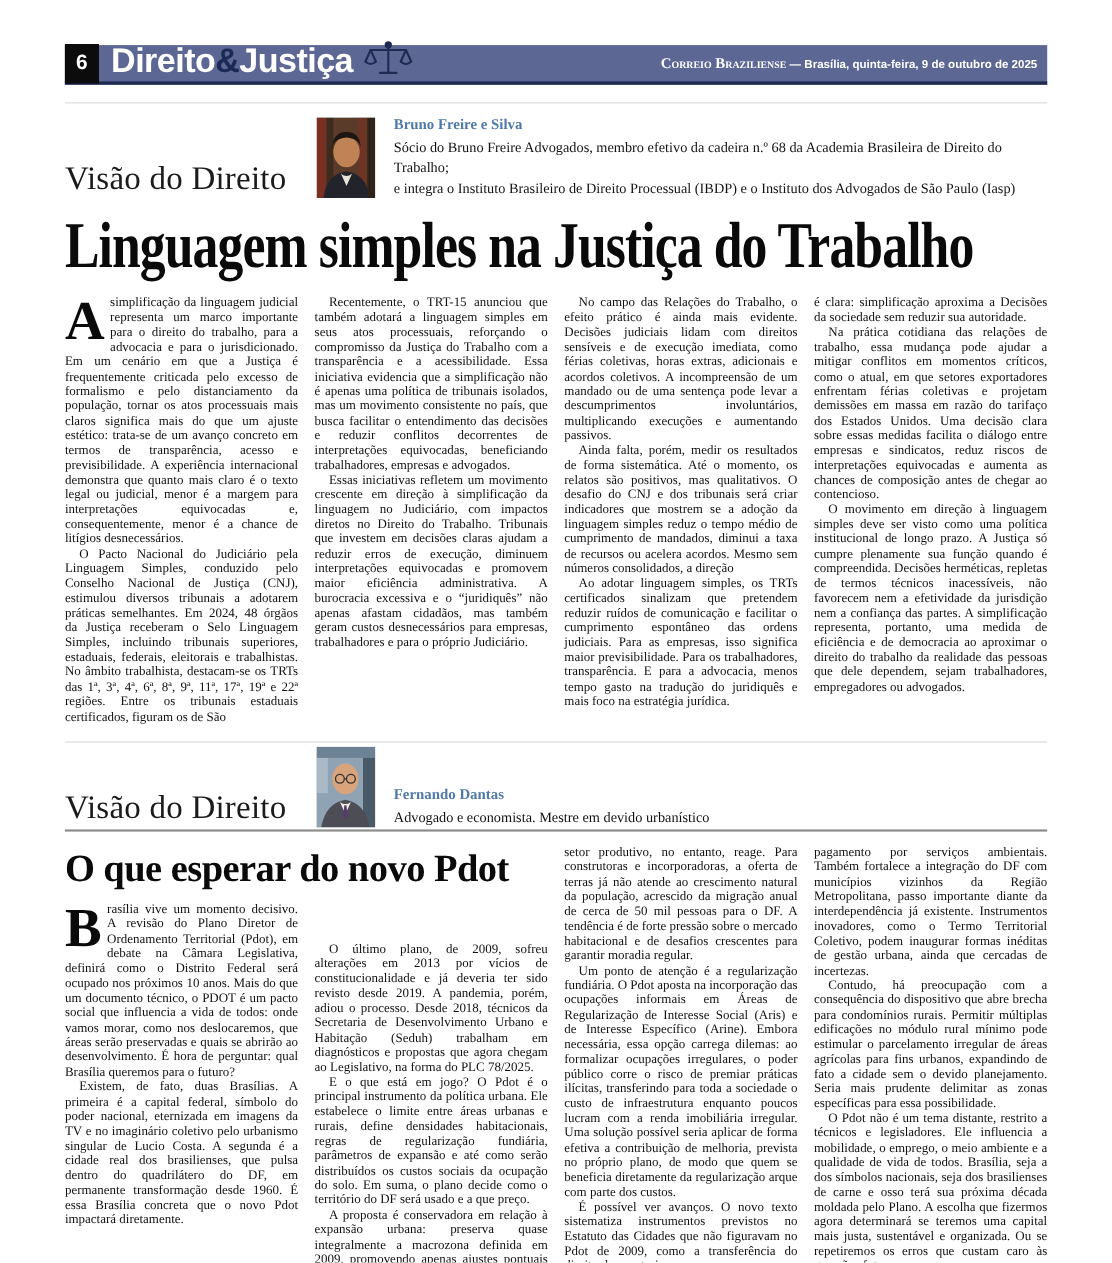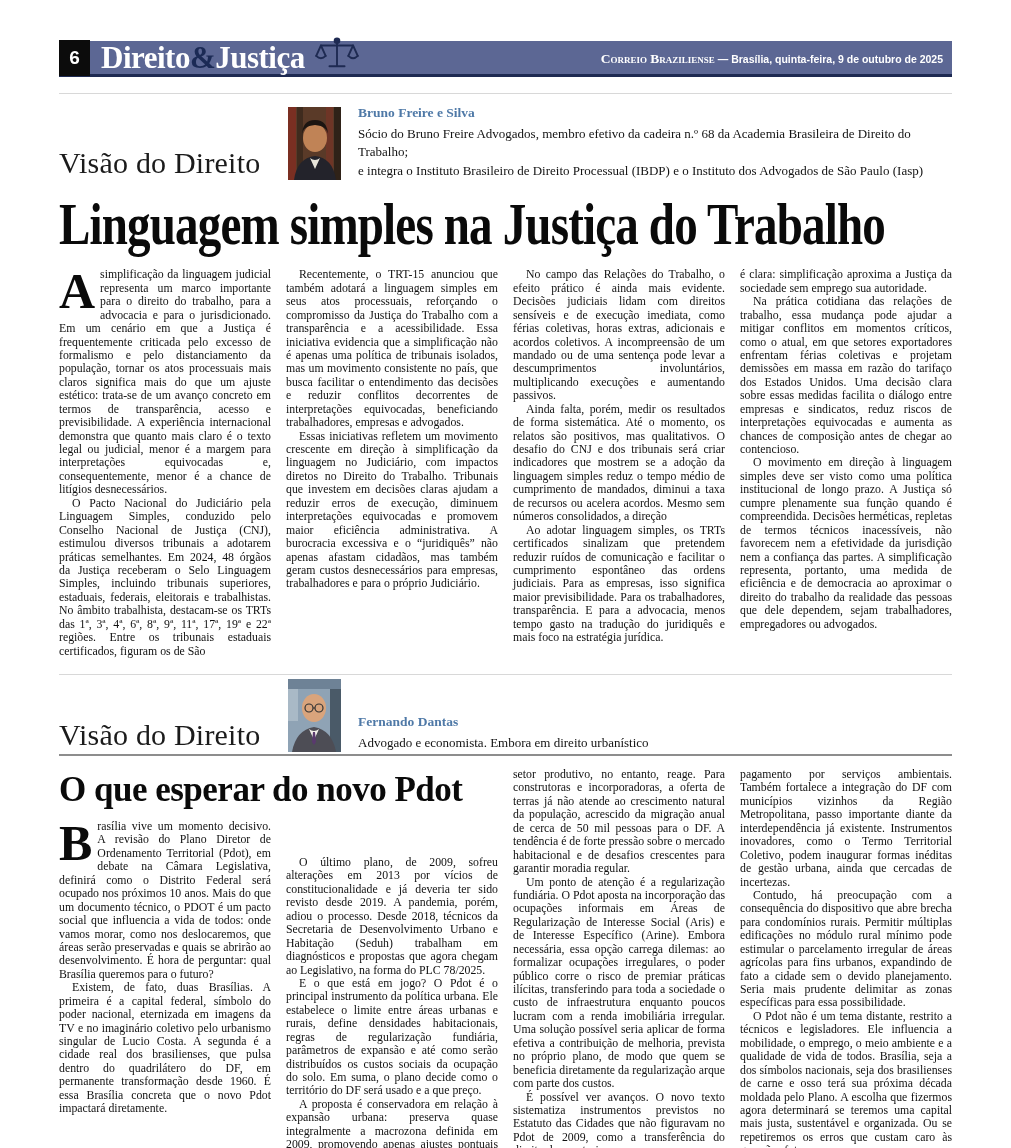--- a/index.html
+++ b/index.html
@@ -4,21 +4,21 @@
 <style>
   * { margin:0; padding:0; box-sizing:border-box; }
   html,body { background:#ffffff; }
   body { width:1011px; height:1148px; font-family:"Liberation Serif","DejaVu Serif",serif; color:#111; }
   .page { width:1011px; height:1148px; padding:41px 59px 8px 59px; overflow:hidden; background:#fff; }
 
   
   .masthead-bar { display:flex; align-items:center; height:36px; background:#5c6794; border-bottom:3px solid #1e2a52; }
   .pagenum-box { width:31px; height:36px; background:#0c0c0c; color:#fff; font-family:"Liberation Sans",sans-serif;
                  font-weight:bold; font-size:19px; display:flex; align-items:center; justify-content:center; }
-  .bar-title { display:flex; align-items:center; margin-left:11px; font-family:Liberation Serif, serif;
+  .bar-title { display:flex; align-items:flex-start; margin-left:11px; font-family:Liberation Sans, sans-serif;
                font-weight:bold; font-size:31px; letter-spacing:-0.5px; line-height:36px; }
   .t-white { color:#ffffff; } .t-navy { color:#1b2a55; }
   .scales { margin-left:9px; align-self:center; }
   .bar-right { margin-left:auto; margin-right:9px; color:#fff; white-space:nowrap; }
   .bar-right .paper { font-family:"Liberation Serif",serif; font-weight:bold; font-variant:small-caps; font-size:13.5px; }
   .bar-right .dateline { font-family:"Liberation Sans",sans-serif; font-weight:bold; font-size:10.5px; }
 
   
   .oped { display:flex; align-items:flex-end; border-top:1px solid #d8d8d8; padding-top:4px; margin-top:16px; }
   .kicker { flex:0 0 229px; font-size:30px; color:#1b1b1b; padding-top:15px; letter-spacing:0.2px; }
@@ -115,21 +115,21 @@
     <div>
       <p class="ind">Recentemente, o TRT-15 anunciou que também adotará a linguagem simples em seus atos processuais, reforçando o compromisso da Justiça do Trabalho com a transparência e a acessibilidade. Essa iniciativa evidencia que a simplificação não é apenas uma política de tribunais isolados, mas um movimento consistente no país, que busca facilitar o entendimento das decisões e reduzir conflitos decorrentes de interpretações equivocadas, beneficiando trabalhadores, empresas e advogados.</p>
       <p class="ind">Essas iniciativas refletem um movimento crescente em direção à simplificação da linguagem no Judiciário, com impactos diretos no Direito do Trabalho. Tribunais que investem em decisões claras ajudam a reduzir erros de execução, diminuem interpretações equivocadas e promovem maior eficiência administrativa. A burocracia excessiva e o “juridiquês” não apenas afastam cidadãos, mas também geram custos desnecessários para empresas, trabalhadores e para o próprio Judiciário.</p>
     </div>
     <div>
       <p class="ind">No campo das Relações do Trabalho, o efeito prático é ainda mais evidente. Decisões judiciais lidam com direitos sensíveis e de execução imediata, como férias coletivas, horas extras, adicionais e acordos coletivos. A incompreensão de um mandado ou de uma sentença pode levar a descumprimentos involuntários, multiplicando execuções e aumentando passivos.</p>
       <p class="ind">Ainda falta, porém, medir os resultados de forma sistemática. Até o momento, os relatos são positivos, mas qualitativos. O desafio do CNJ e dos tribunais será criar indicadores que mostrem se a adoção da linguagem simples reduz o tempo médio de cumprimento de mandados, diminui a taxa de recursos ou acelera acordos. Mesmo sem números consolidados, a direção</p>
       <p class="ind">Ao adotar linguagem simples, os TRTs certificados sinalizam que pretendem reduzir ruídos de comunicação e facilitar o cumprimento espontâneo das ordens judiciais. Para as empresas, isso significa maior previsibilidade. Para os trabalhadores, transparência. E para a advocacia, menos tempo gasto na tradução do juridiquês e mais foco na estratégia jurídica.</p>
     </div>
     <div>
-      <p class="cont">é clara: simplificação aproxima a Justiça da sociedade sem emprego sua autoridade.</p>
+      <p class="cont">é clara: simplificação aproxima a Decisões da sociedade sem reduzir sua autoridade.</p>
       <p class="ind">Na prática cotidiana das relações de trabalho, essa mudança pode ajudar a mitigar conflitos em momentos críticos, como o atual, em que setores exportadores enfrentam férias coletivas e projetam demissões em massa em razão do tarifaço dos Estados Unidos. Uma decisão clara sobre essas medidas facilita o diálogo entre empresas e sindicatos, reduz riscos de interpretações equivocadas e aumenta as chances de composição antes de chegar ao contencioso.</p>
       <p class="ind">O movimento em direção à linguagem simples deve ser visto como uma política institucional de longo prazo. A Justiça só cumpre plenamente sua função quando é compreendida. Decisões herméticas, repletas de termos técnicos inacessíveis, não favorecem nem a efetividade da jurisdição nem a confiança das partes. A simplificação representa, portanto, uma medida de eficiência e de democracia ao aproximar o direito do trabalho da realidade das pessoas que dele dependem, sejam trabalhadores, empregadores ou advogados.</p>
     </div>
   </div>
 
   <div class="oped2-wrap">
     <div class="oped">
       <div class="kicker">Visão do Direito</div>
       <div class="photo">
         <svg width="53" height="73" viewBox="0 0 53 73">
@@ -141,21 +141,21 @@
           <circle cx="21" cy="29" r="4" fill="none" stroke="#333" stroke-width="1.2"></circle>
           <circle cx="31" cy="29" r="4" fill="none" stroke="#333" stroke-width="1.2"></circle>
           <line x1="25" y1="29" x2="27" y2="29" stroke="#333" stroke-width="1.2"></line>
           <path d="M4 73 Q8 51 26 48 Q44 51 48 73 Z" fill="#4d4d55"></path>
           <path d="M21 50 L26 61 L31 50 Q26 54 21 50" fill="#f2efe8"></path>
           <path d="M25 53 L27 53 L28 63 L26 66 L24 63 Z" fill="#5a3a6e"></path>
         </svg>
       </div>
       <div class="author-info">
         <div class="author-name">Fernando Dantas</div>
-        <div class="author-bio">Advogado e economista. Embora em direito urbanístico</div>
+        <div class="author-bio">Advogado e economista. Mestre em devido urbanístico</div>
       </div>
     </div>
   </div>
 
   <div class="cols4 a2grid">
     <div class="a2-hl-cell">
       <div class="headline-2">O que esperar do novo Pdot</div>
     </div>
     <div class="a2-c1">
       <p class="cont"><span class="dc">B</span><span>rasília vive um momento decisivo. A revisão do Plano Diretor de Ordenamento Territorial (Pdot), em debate na Câmara Legislativa, definirá como o Distrito Federal será ocupado nos próximos 10 anos. Mais do que um documento técnico, o PDOT é um pacto social que influencia a vida de todos: onde vamos morar, como nos deslocaremos, que áreas serão preservadas e quais se abrirão ao desenvolvimento. É hora de perguntar: qual Brasília queremos para o futuro?</span></p>

